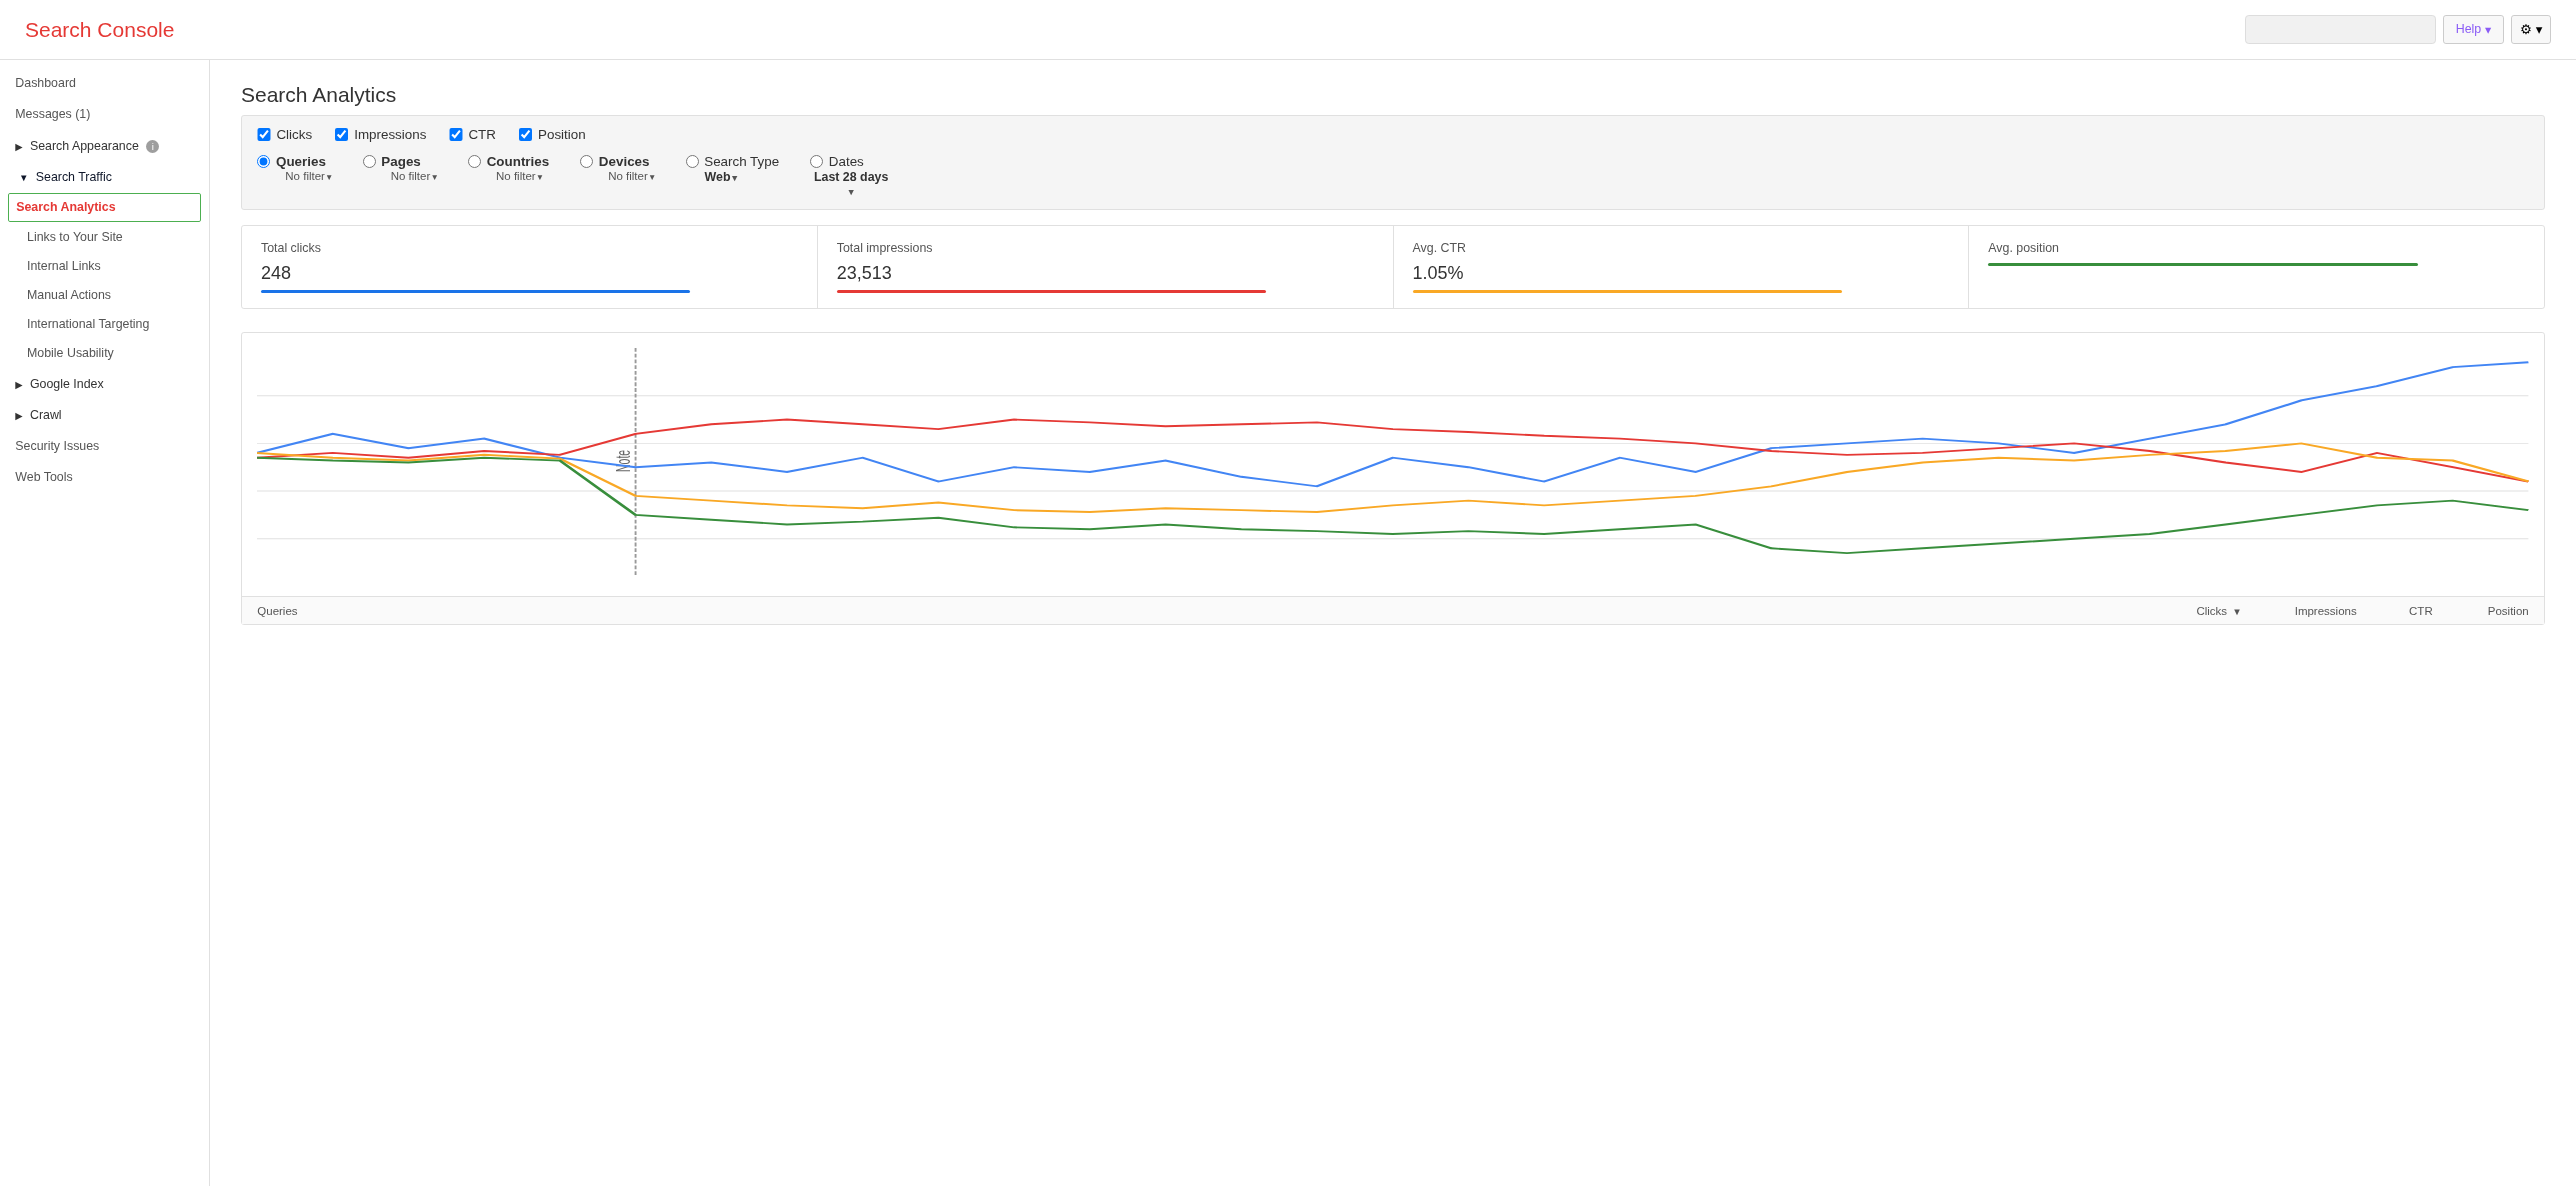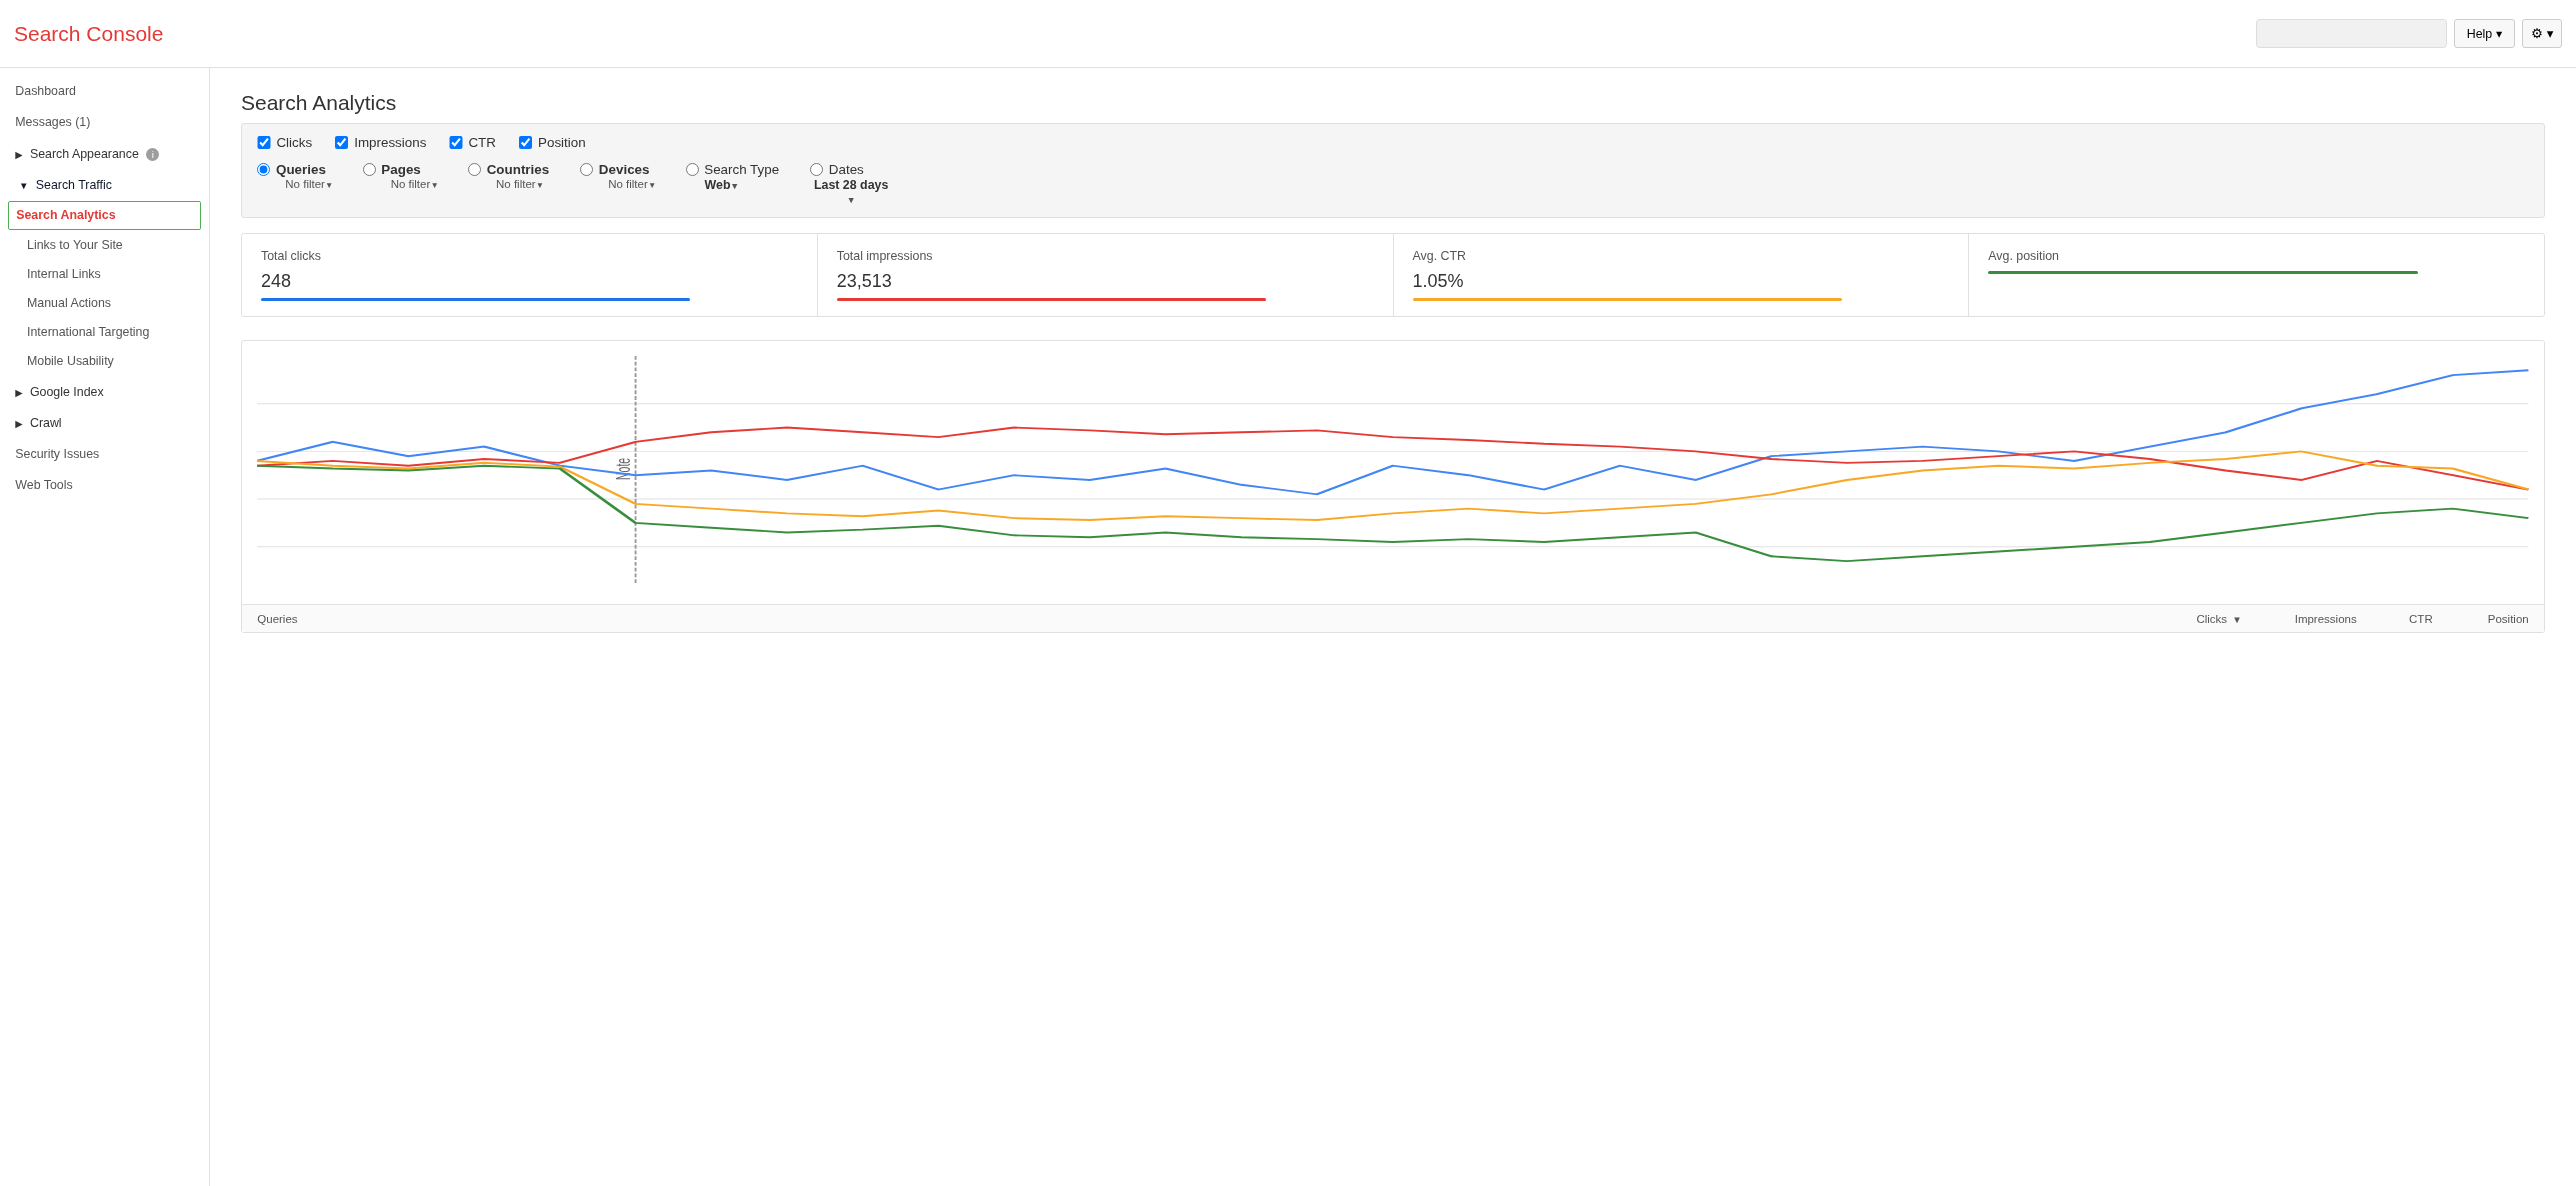--- a/index.html
+++ b/index.html
@@ -3,22 +3,22 @@
   <meta charset="utf-8">
   <style>
     * { box-sizing: border-box; margin: 0; padding: 0; }
     body { font-family: Arial, sans-serif; font-size: 12.4px; color: #333; background: #fff; }
 
     
     .header {
       display: flex;
       align-items: center;
       justify-content: space-between;
-      padding: 0 14px;
-      height: 68px;
+      padding: 0 25px;
+      height: 60px;
       border-bottom: 1px solid #e0e0e0;
       background: #fff;
     }
     .header-logo {
       font-size: 21px;
       font-weight: 400;
       color: #e53935;
       text-decoration: none;
     }
     .header-right {
@@ -28,29 +28,29 @@
     }
     .header-search-bar {
       width: 191px;
       height: 29px;
       background: #f1f1f1;
       border-radius: 3.8px;
       border: 1px solid #ddd;
     }
     .header-btn {
       display: flex;
-      align-items: center;
+      align-items: flex-start;
       gap: 3.8px;
       padding: 5.7px 11.5px;
       border: 1px solid #ccc;
       border-radius: 2.9px;
       background: #f8f8f8;
       cursor: pointer;
       font-size: 12.4px;
-      color: #000000;
+      color: #8b5cf6;
     }
     .header-icon-btn {
       display: flex;
       align-items: center;
       gap: 3.8px;
       padding: 5.7px 7.6px;
       border: 1px solid #ccc;
       border-radius: 2.9px;
       background: #f8f8f8;
       cursor: pointer;

